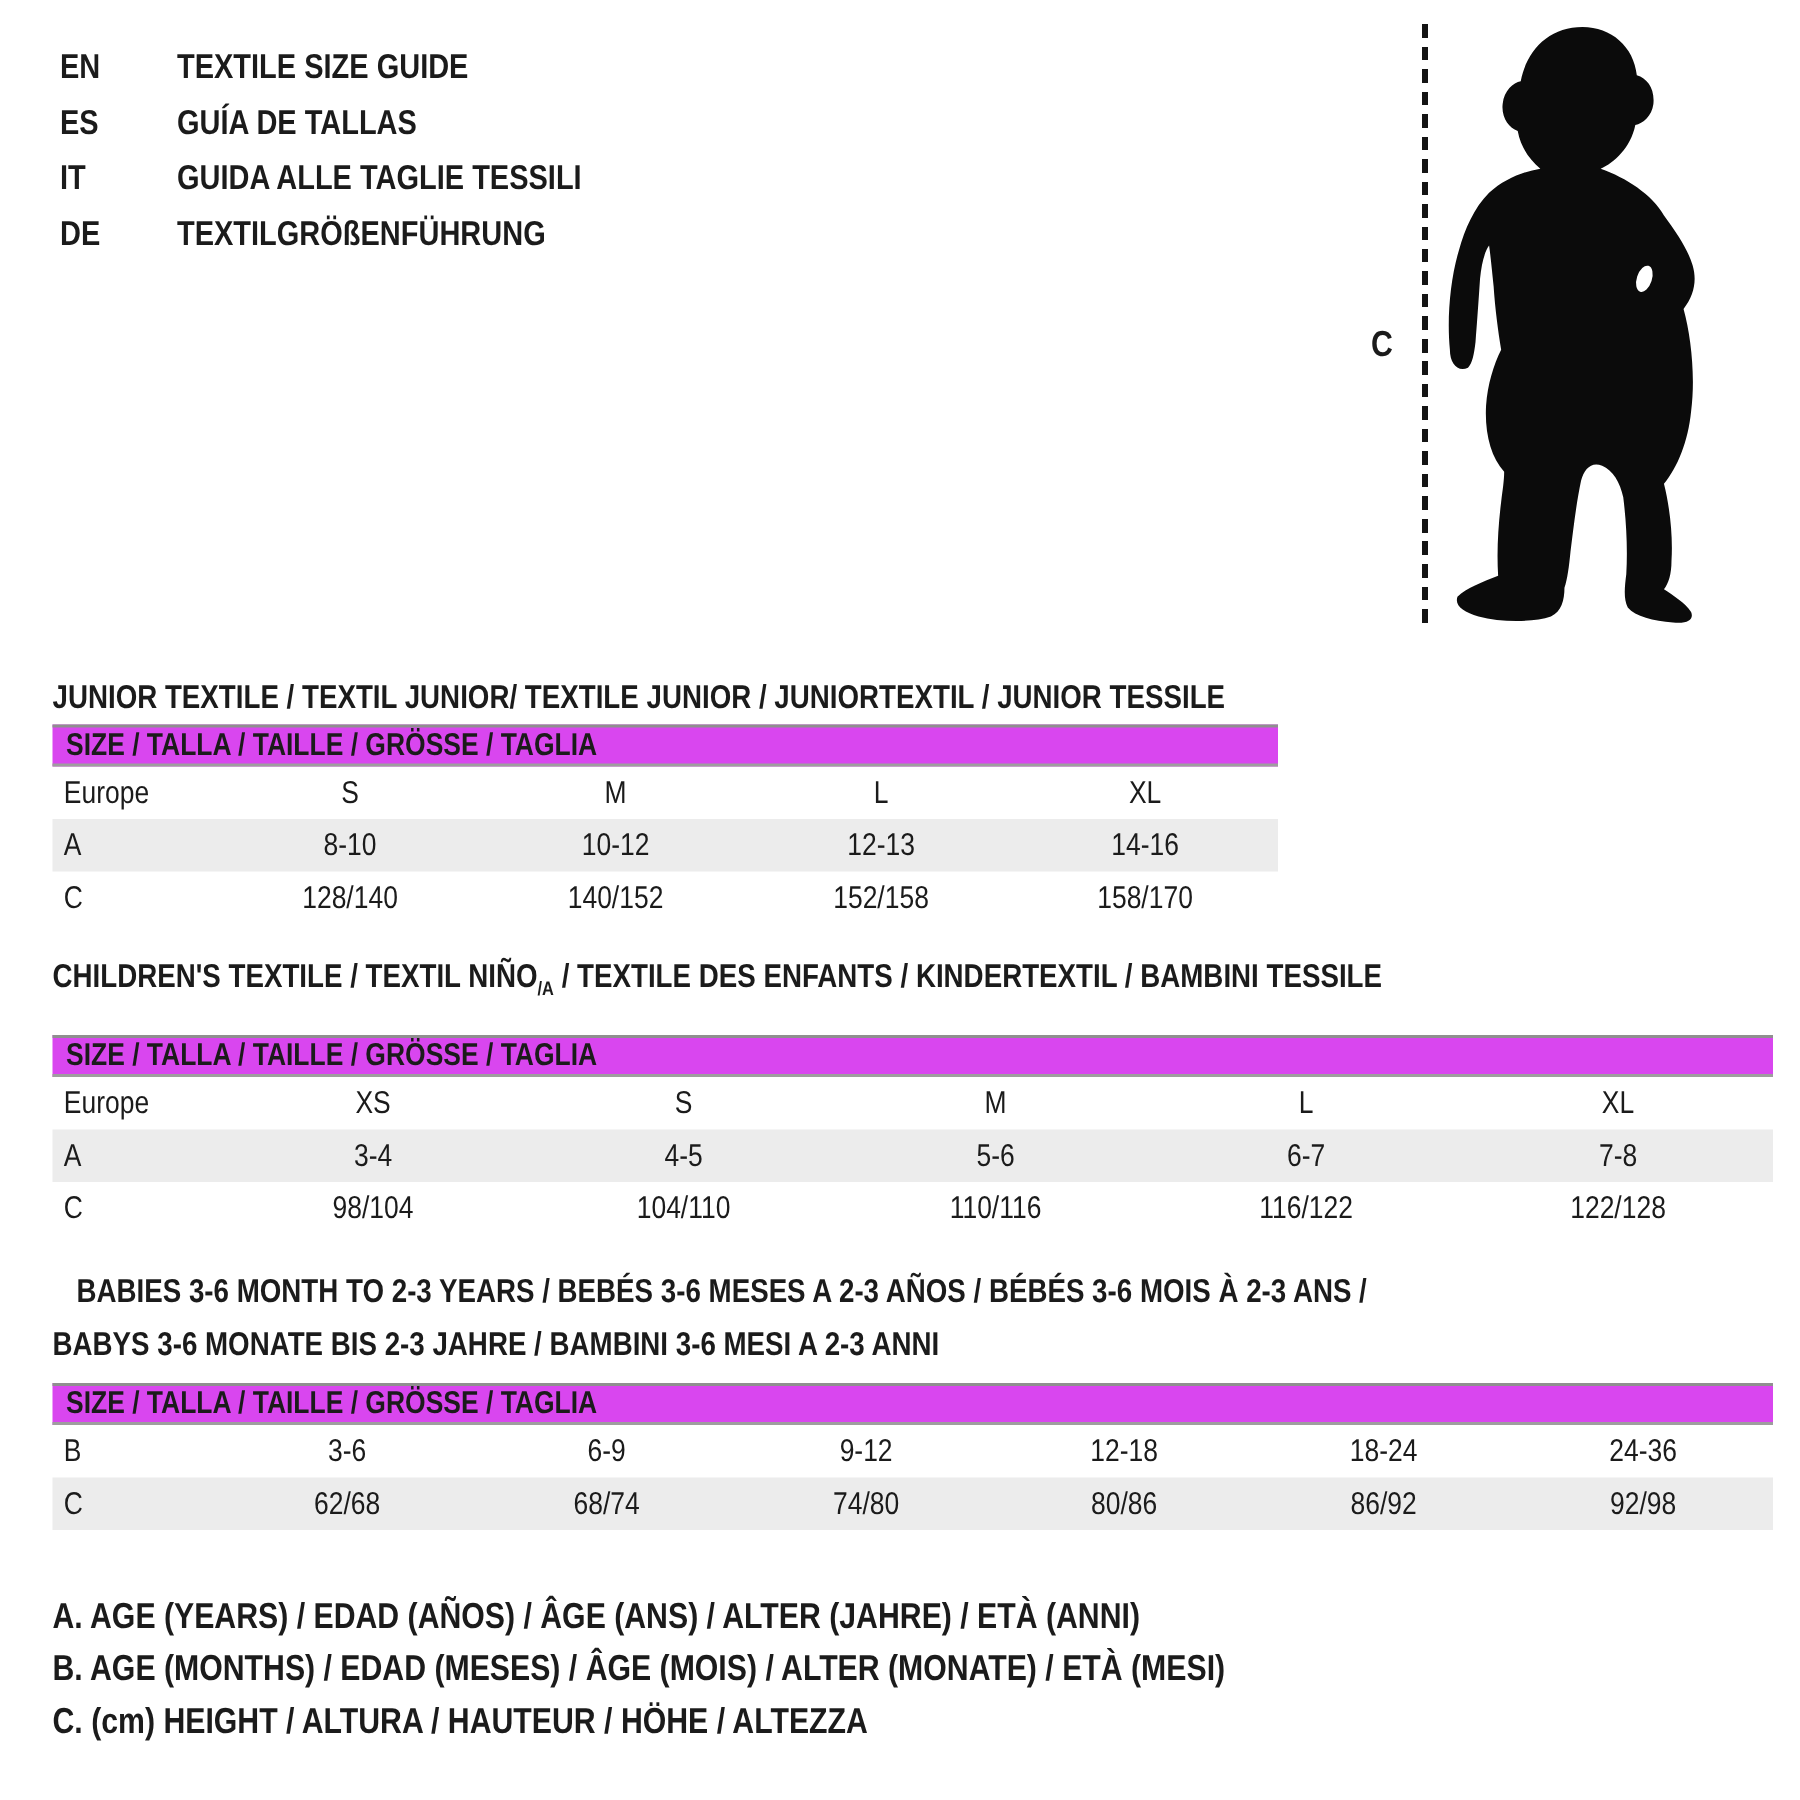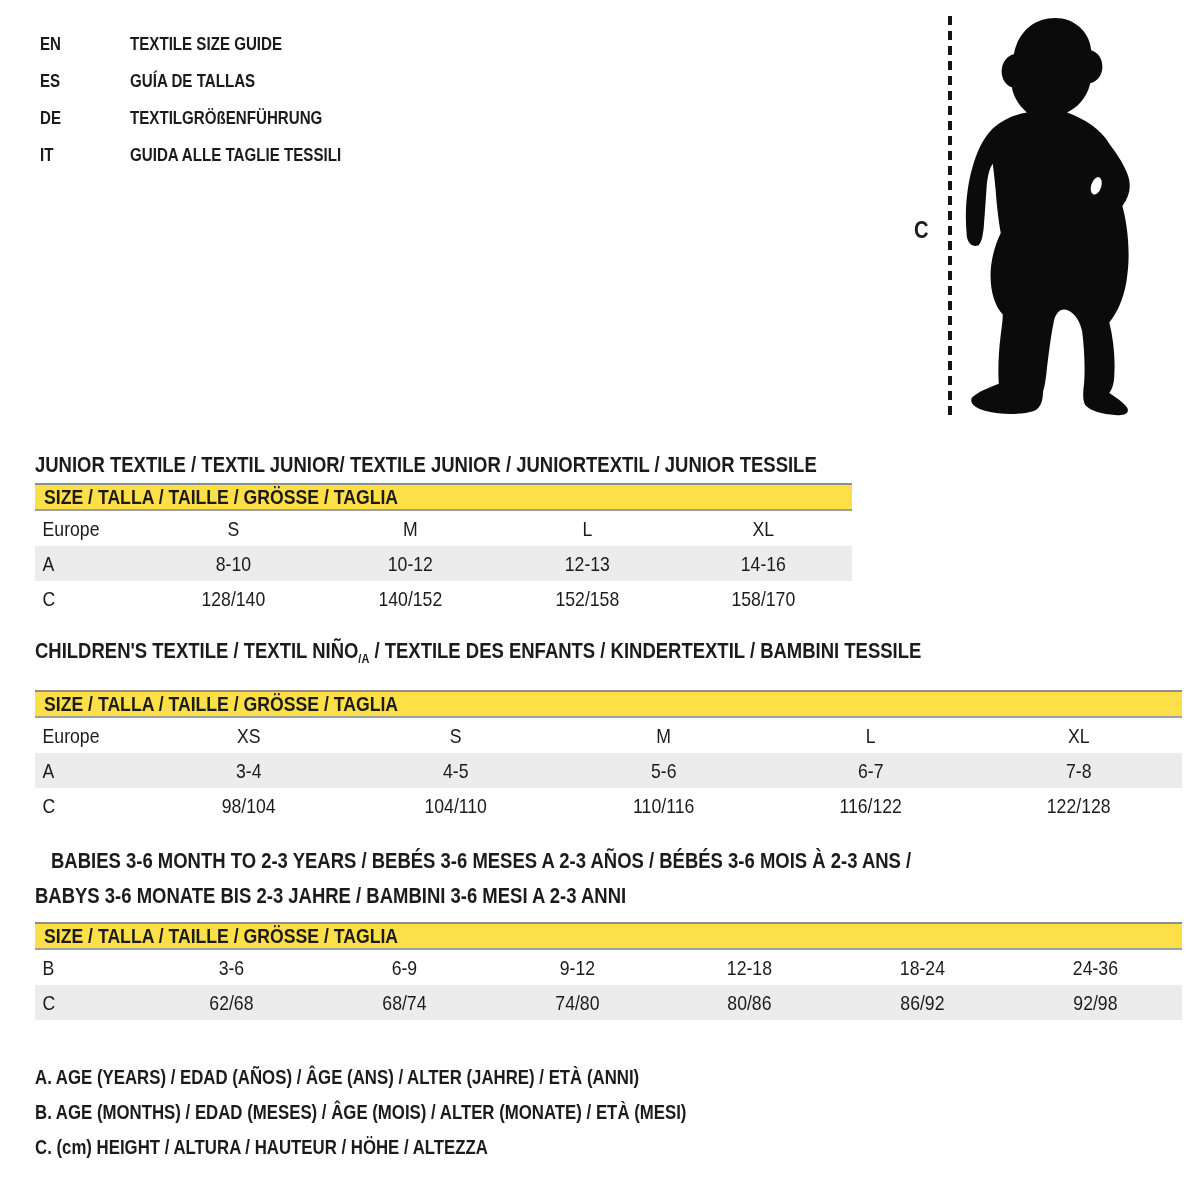--- a/index.html
+++ b/index.html
@@ -8,66 +8,66 @@
     font-family:"Liberation Sans", sans-serif;color:#1b1b1b;overflow:hidden;
   }
   .abs{position:absolute;}
   
   .cond{transform:scaleX(0.84);transform-origin:0 50%;display:block;white-space:nowrap;}
   .cond-c{transform:scaleX(0.84);transform-origin:50% 50%;display:block;white-space:nowrap;text-align:center;}
 
   
   .lang-block{top:26px;left:40px;}
   .lang-row{display:grid;grid-template-columns:78px auto;height:37px;align-items:center;
-    font-weight:bold;font-size:18px;letter-spacing:0;gap:12px;}
+    font-weight:bold;font-size:23px;letter-spacing:0;}
   
   .dash-line{left:948px;top:16px;width:4px;height:400px;
     background:repeating-linear-gradient(to bottom,#141414 0 9px,transparent 9px 15px);}
   .fig-label{left:914px;top:216px;font-weight:bold;font-size:24px;}
   .baby{left:962px;top:15px;}
 
   
   .sec-title{font-weight:bold;font-size:22px;}
   .sub{font-size:13px;position:relative;top:5px;font-weight:bold;}
 
   
   .sizetable{left:35px;}
-  .sizebar{box-sizing:border-box;height:28px;background:#fde047;
+  .sizebar{box-sizing:border-box;height:28px;background:#d946ef;
     border-top:2px solid #8f8f8f;border-bottom:2px solid #9e9e9e;
     display:flex;align-items:center;padding-left:9px;font-weight:bold;font-size:21px;}
   .trow{display:grid;align-items:center;height:35px;font-size:21px;}
   .t1 .trow{grid-template-columns:110px repeat(4,1fr);}
   .t2 .trow{grid-template-columns:110px repeat(5,1fr);}
   .t3 .trow{grid-template-columns:110px repeat(6,1fr);}
   .lbl{padding-left:9px;}
   .shaded{background:#ececec;}
 
   
   .notes{left:35px;top:1060px;}
-  .note-line{height:35px;display:flex;align-items:center;font-weight:bold;font-size:20px;}
+  .note-line{height:35px;display:flex;align-items:center;font-weight:bold;font-size:24px;}
 </style>
 </head>
 <body>
 
 <div class="abs lang-block">
   <div class="lang-row">
     <span class="cond">EN</span>
     <span class="cond">TEXTILE SIZE GUIDE</span>
   </div>
   <div class="lang-row">
     <span class="cond">ES</span>
     <span class="cond">GUÍA DE TALLAS</span>
   </div>
   <div class="lang-row">
+    <span class="cond">IT</span>
+    <span class="cond">GUIDA ALLE TAGLIE TESSILI</span>
+  </div>
+  <div class="lang-row">
     <span class="cond">DE</span>
     <span class="cond">TEXTILGRÖßENFÜHRUNG</span>
-  </div>
-  <div class="lang-row">
-    <span class="cond">IT</span>
-    <span class="cond">GUIDA ALLE TAGLIE TESSILI</span>
   </div>
 </div>
 
 <div class="abs dash-line"></div>
 <div class="abs fig-label">
   <span class="cond">C</span>
 </div>
 <div class="abs baby">
   <svg width="172" height="402" viewBox="0 0 170 400" xmlns="http://www.w3.org/2000/svg">
     <path fill="#0b0b0b" d="

